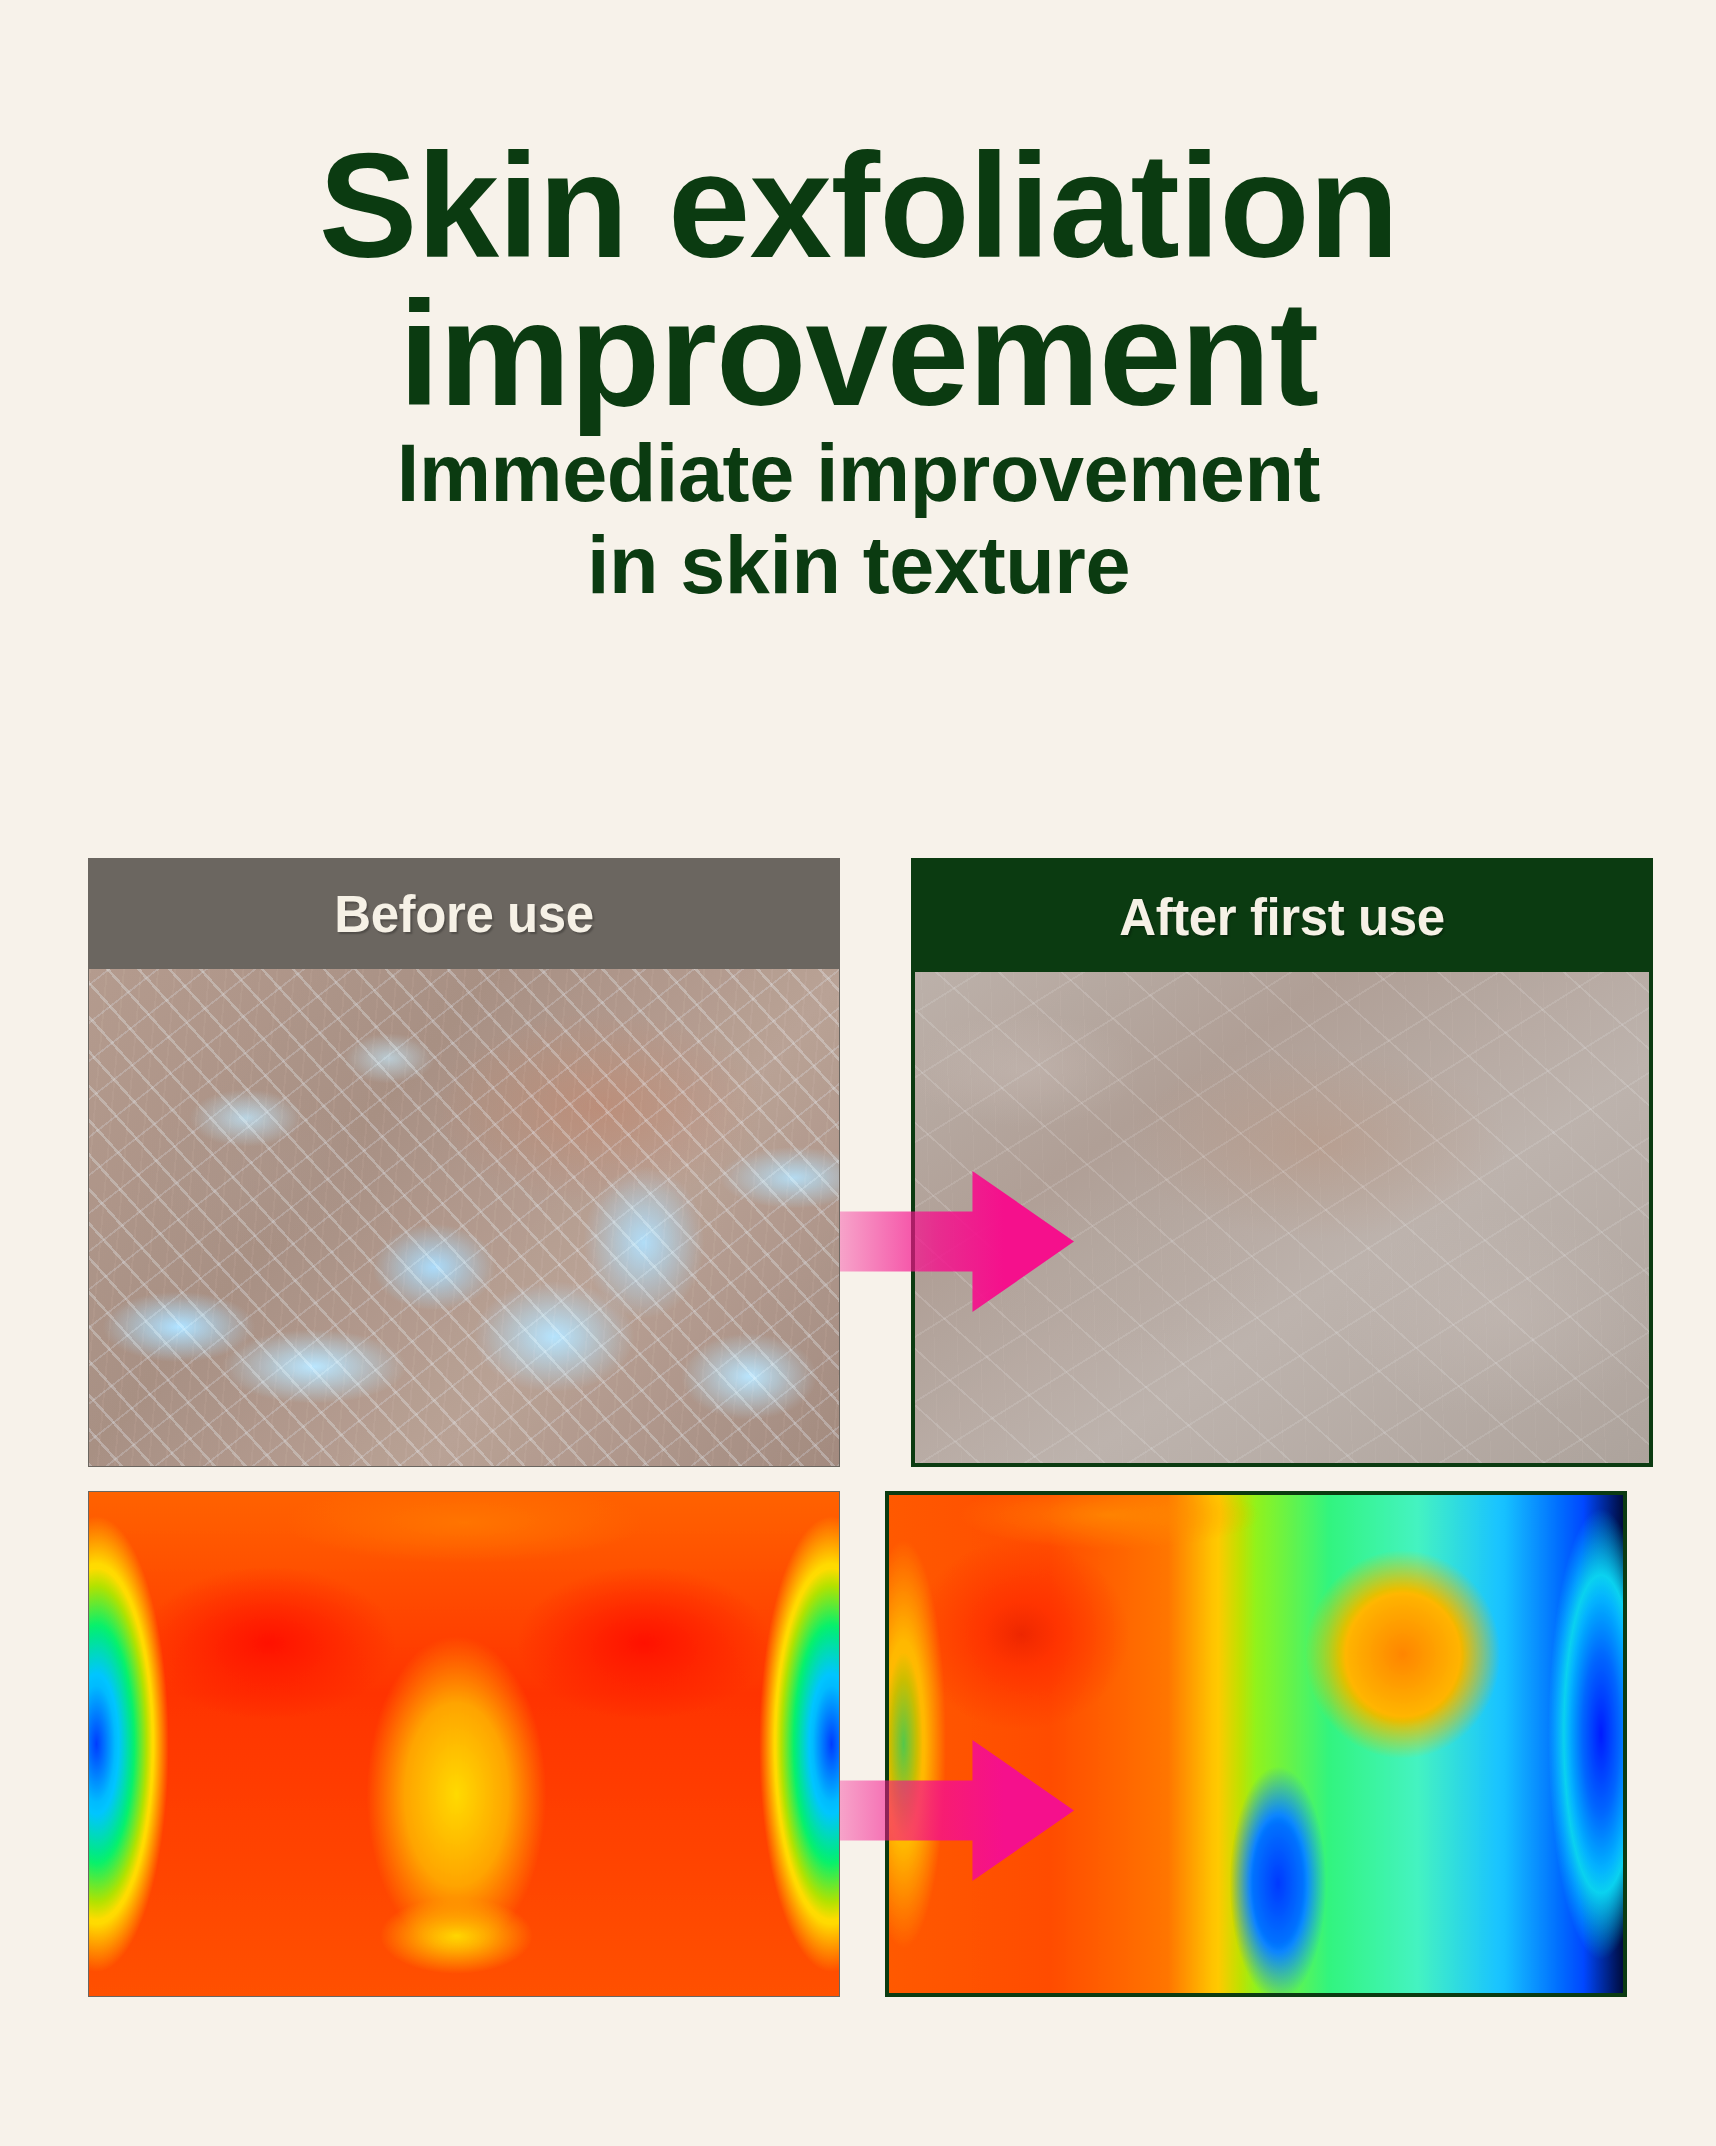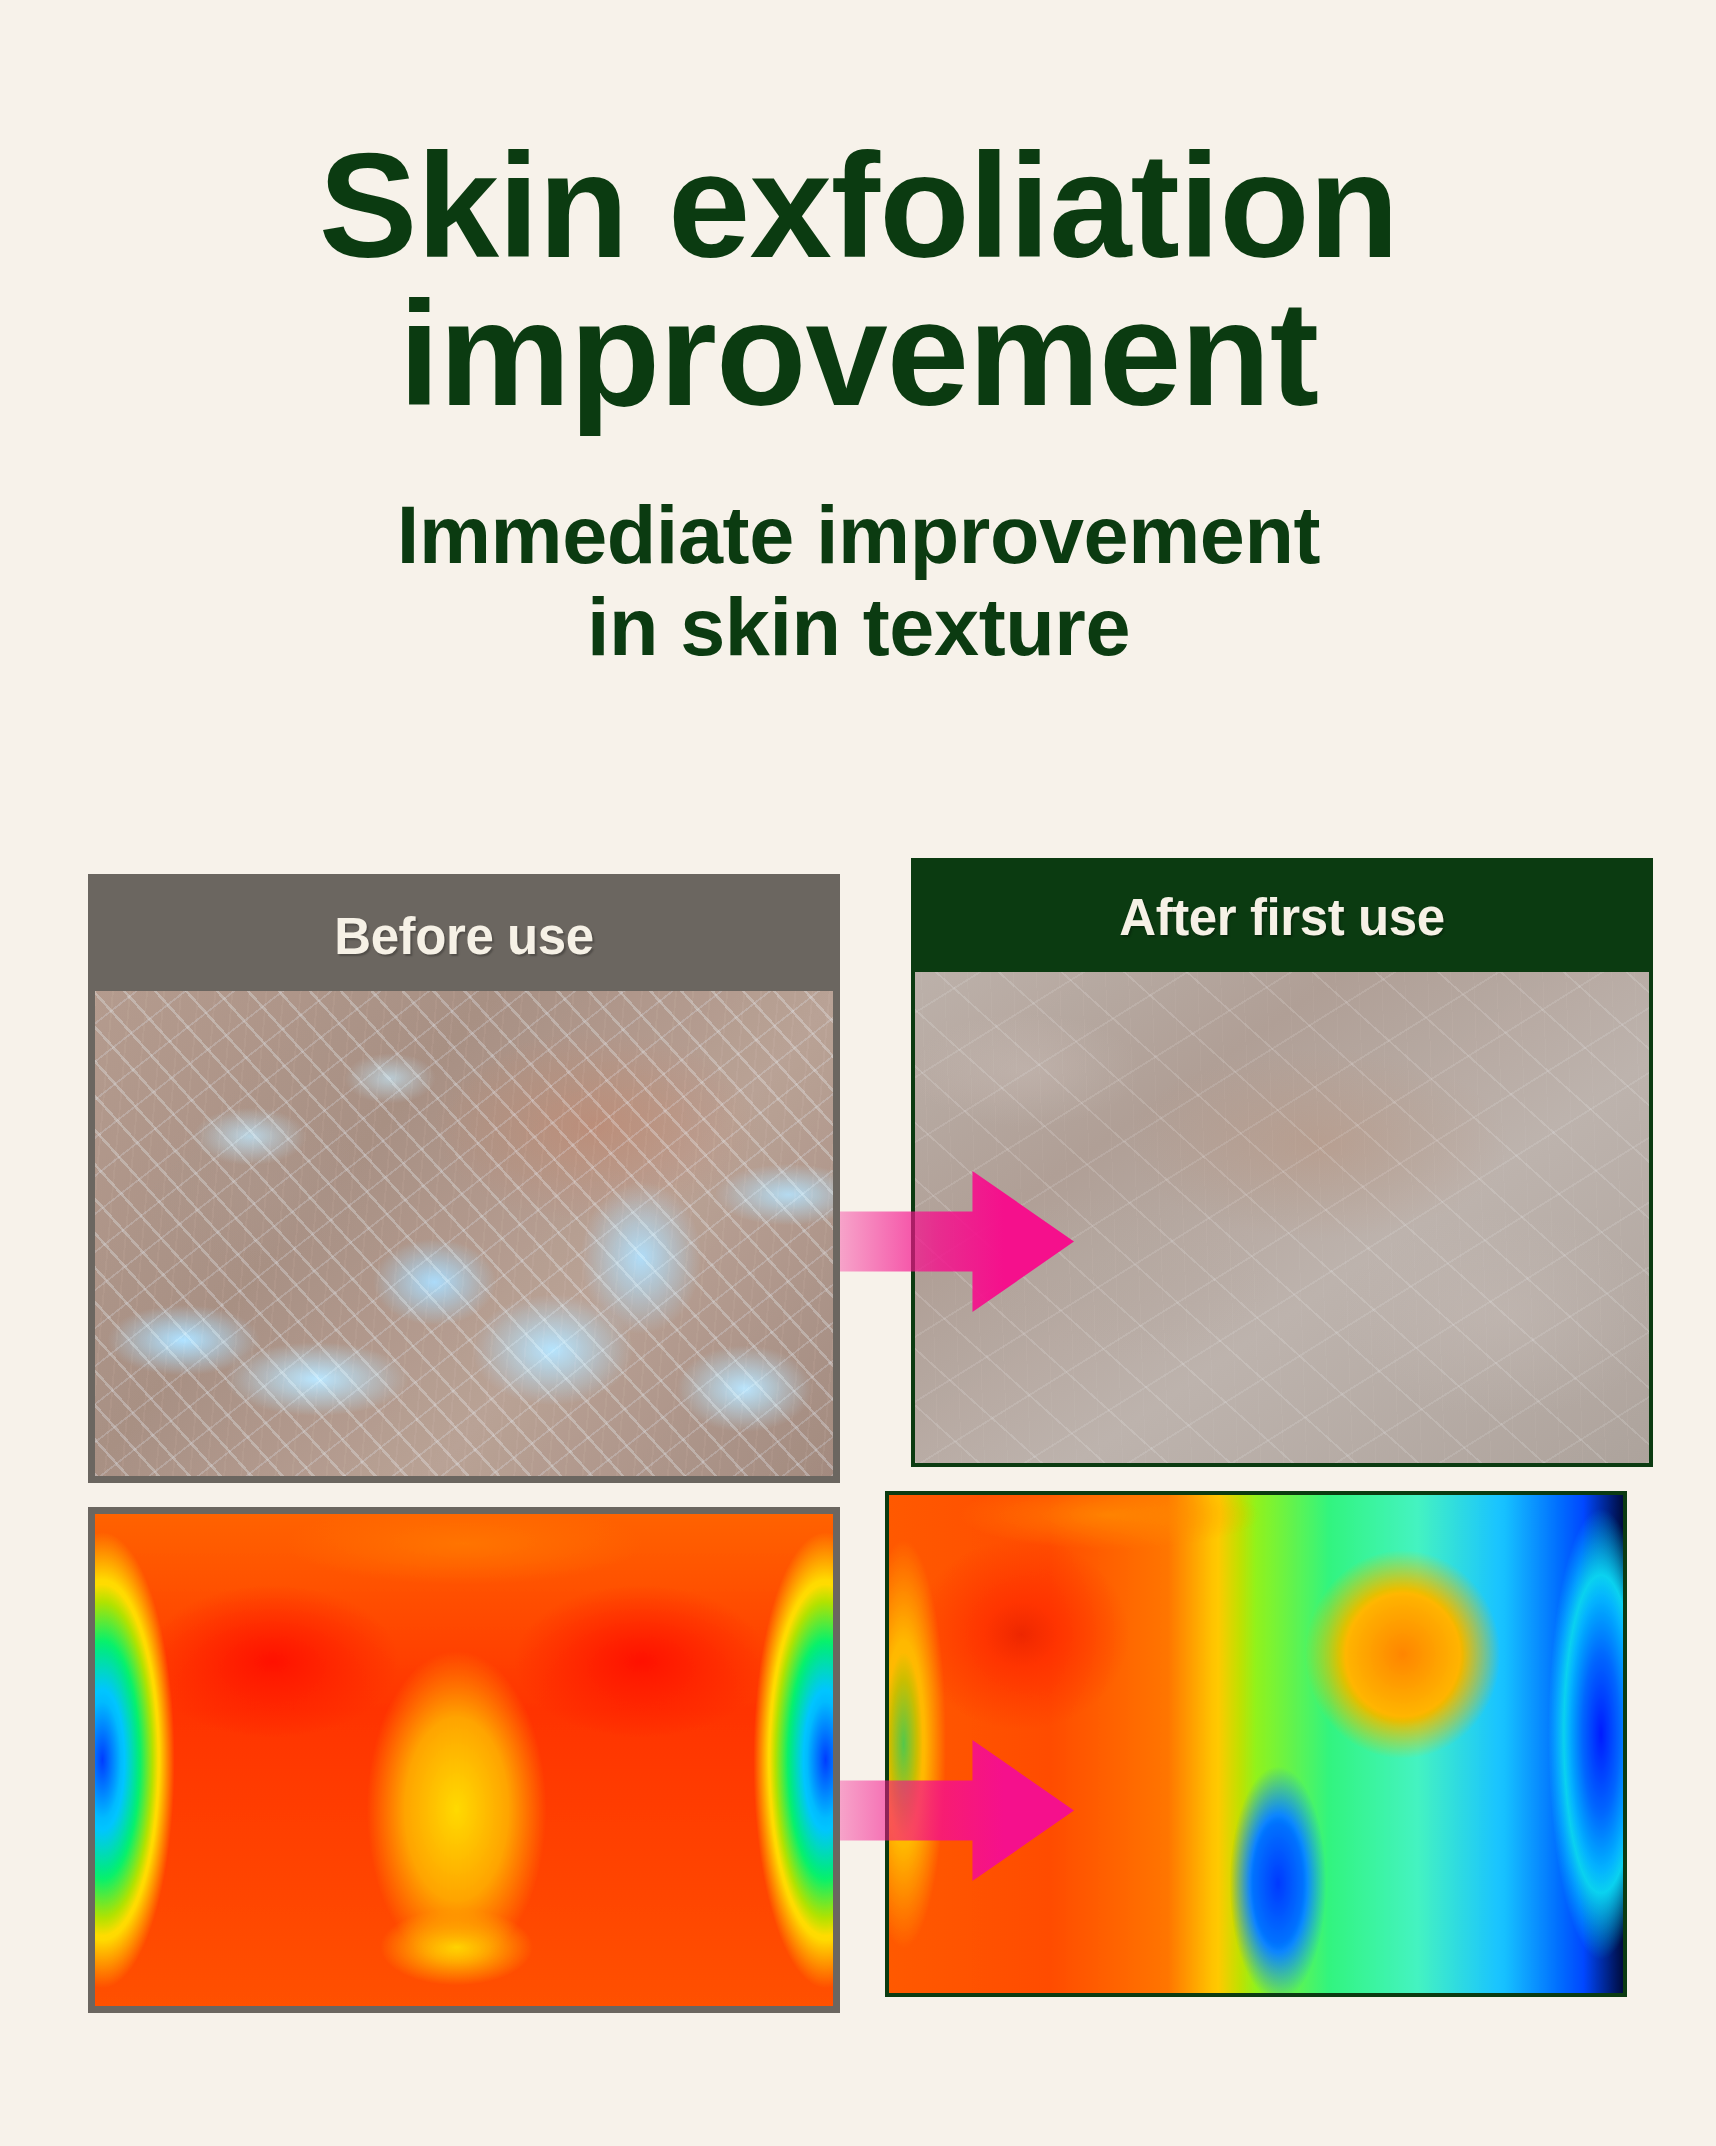--- a/index.html
+++ b/index.html
@@ -31,21 +31,20 @@
   .main-title {
     font-size: 148px;
     line-height: 1.0;
     font-weight: 700;
     color: #0B3B11;
     letter-spacing: -0.9px;
     padding: 0 176px;
   }
 
   .subtitle {
-    margin-top: 62px;
     font-size: 81px;
     line-height: 1.13;
     font-weight: 700;
     color: #0B3B11;
     letter-spacing: -0.4px;
   }
   .subtitle .sub-line { display: block; }
 
   
   .grid {
@@ -59,21 +58,21 @@
   .cell {
     position: absolute;
     overflow: hidden;
   }
 
   .cell.tl { left: 0px;    top: 0px;   width: 752px; height: 609px; }
   .cell.tr { left: 797px;  top: 0px;   width: 742px; height: 609px; margin-left: 26px; }
   .cell.bl { left: 0px;    top: 633px; width: 752px; height: 506px; }
   .cell.br { left: 797px;  top: 633px; width: 742px; height: 506px; }
 
-  .cell-before { background: #6B6660; padding: 7px; margin-top: 16px; }
+  .cell-before { background: #6B6660; padding: 1px; }
   .cell-after  { background: #0B3B11; padding: 4.4px; }
 
   .panel-header {
     height: 110px;
     display: flex;
     align-items: center;
     justify-content: center;
     color: #F6F1E6;
     font-size: 51px;
     font-weight: 700;

